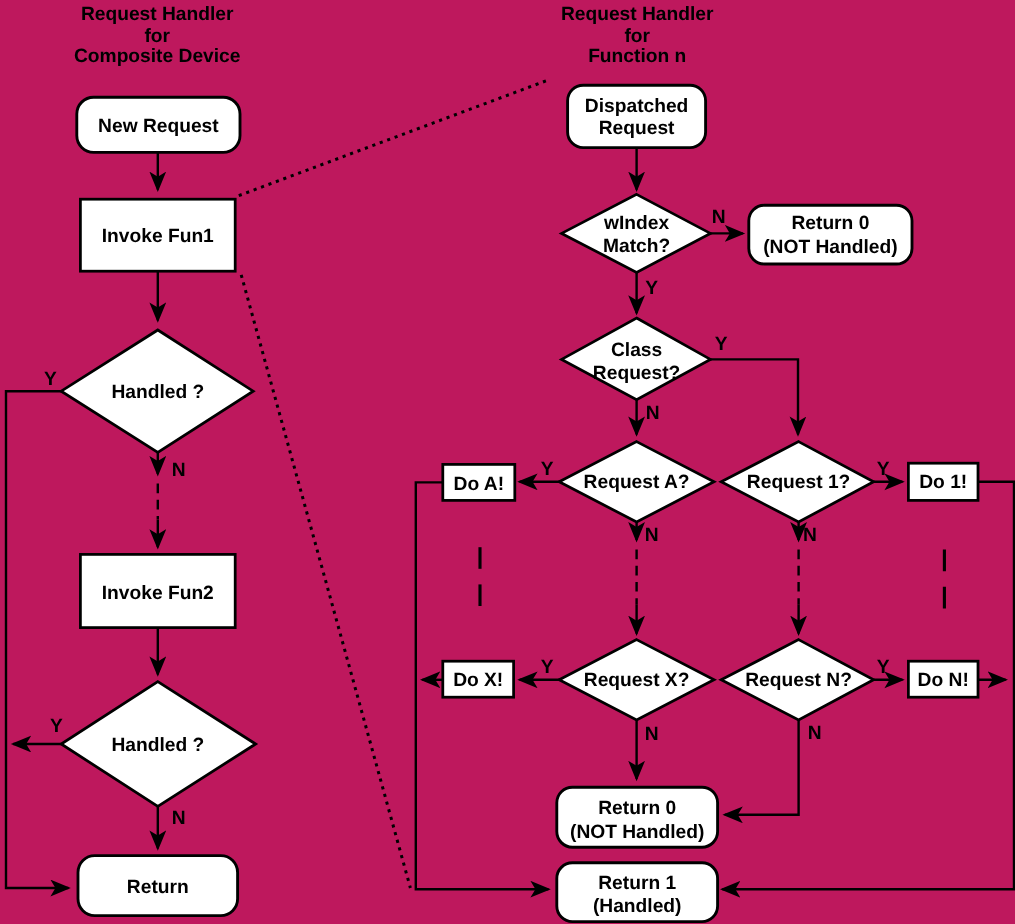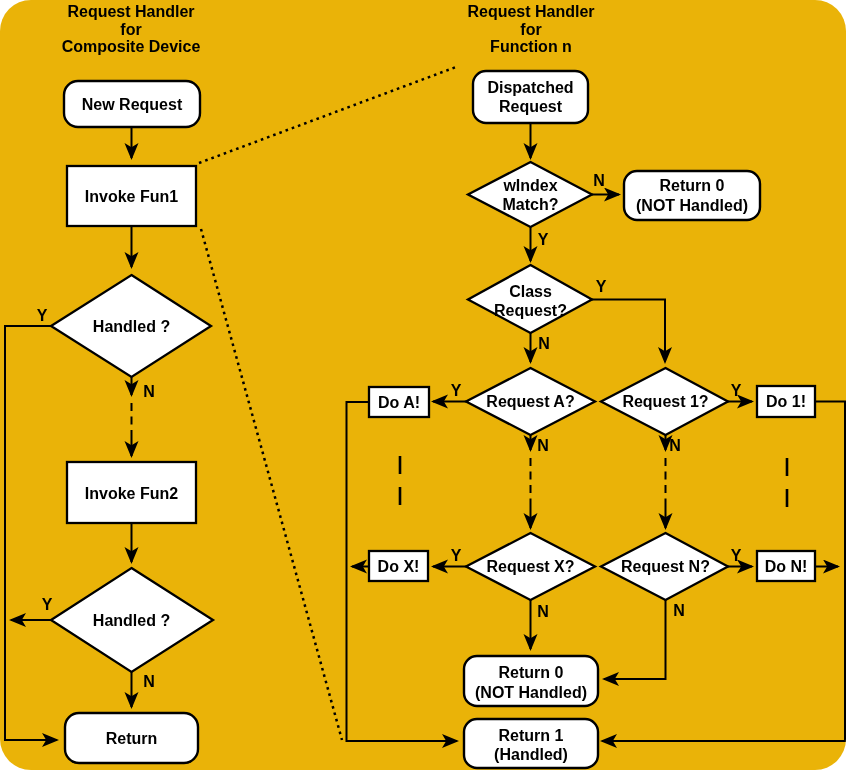--- a/index.html
+++ b/index.html
@@ -1,16 +1,16 @@
 <!DOCTYPE html>
 <html><head>
 <meta charset="utf-8">
 <style>
   html,body{margin:0;padding:0;background:#ffffff;}
-  .stage{position:relative;width:846px;height:770px;background:#eab308;overflow:hidden;border-radius:31px;}
+  .stage{position:relative;width:846px;height:770px;background:#be185d;overflow:hidden;}
   svg{display:block;}
   .shape{fill:#ffffff;stroke:#000000;stroke-width:2.3;}
   .round{stroke-width:2.4;}
   .ln{fill:none;stroke:#000000;stroke-width:2;}
   .dash{stroke-dasharray:8 5.5;}
   .dot{fill:none;stroke:#000000;stroke-width:2.5;stroke-dasharray:2.6 4;}
   .bar{stroke:#000000;stroke-width:2.6;}
   .lbl{font-family:"Liberation Sans",sans-serif;font-size:16px;font-weight:600;fill:#000000;text-anchor:middle;}
   .yn{font-family:"Liberation Sans",sans-serif;font-size:16px;font-weight:600;fill:#000000;text-anchor:middle;}
 </style>

